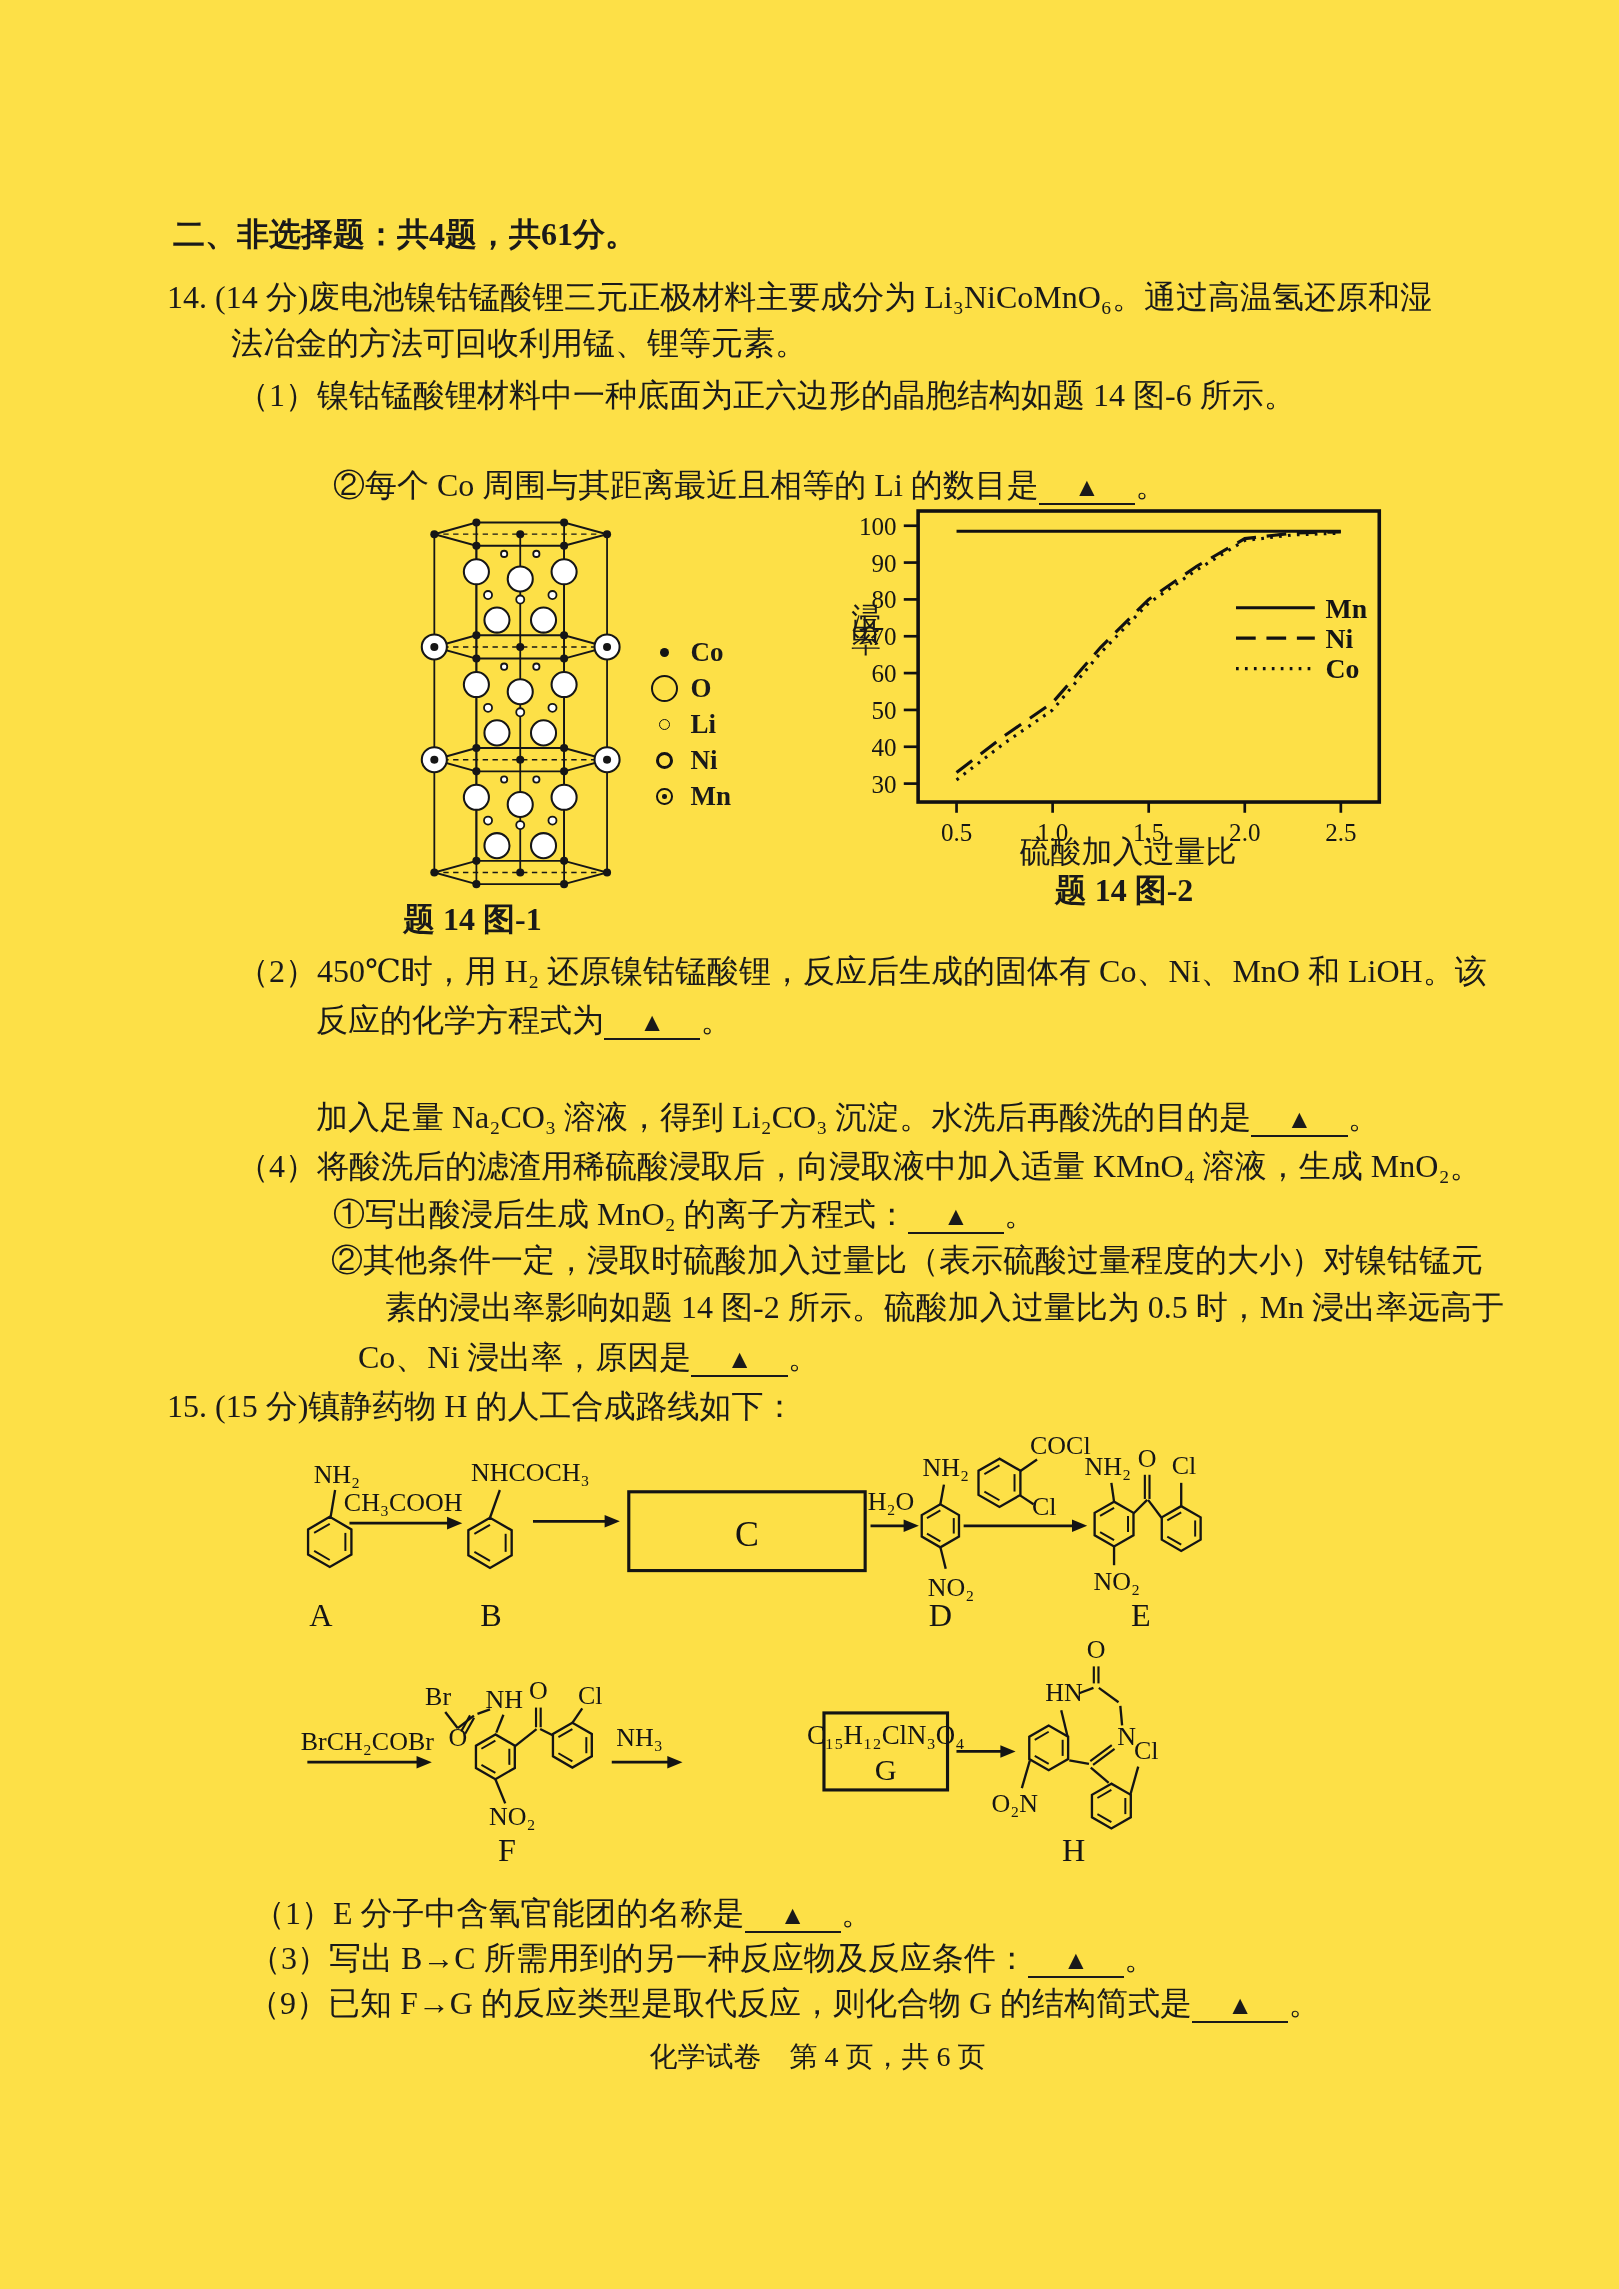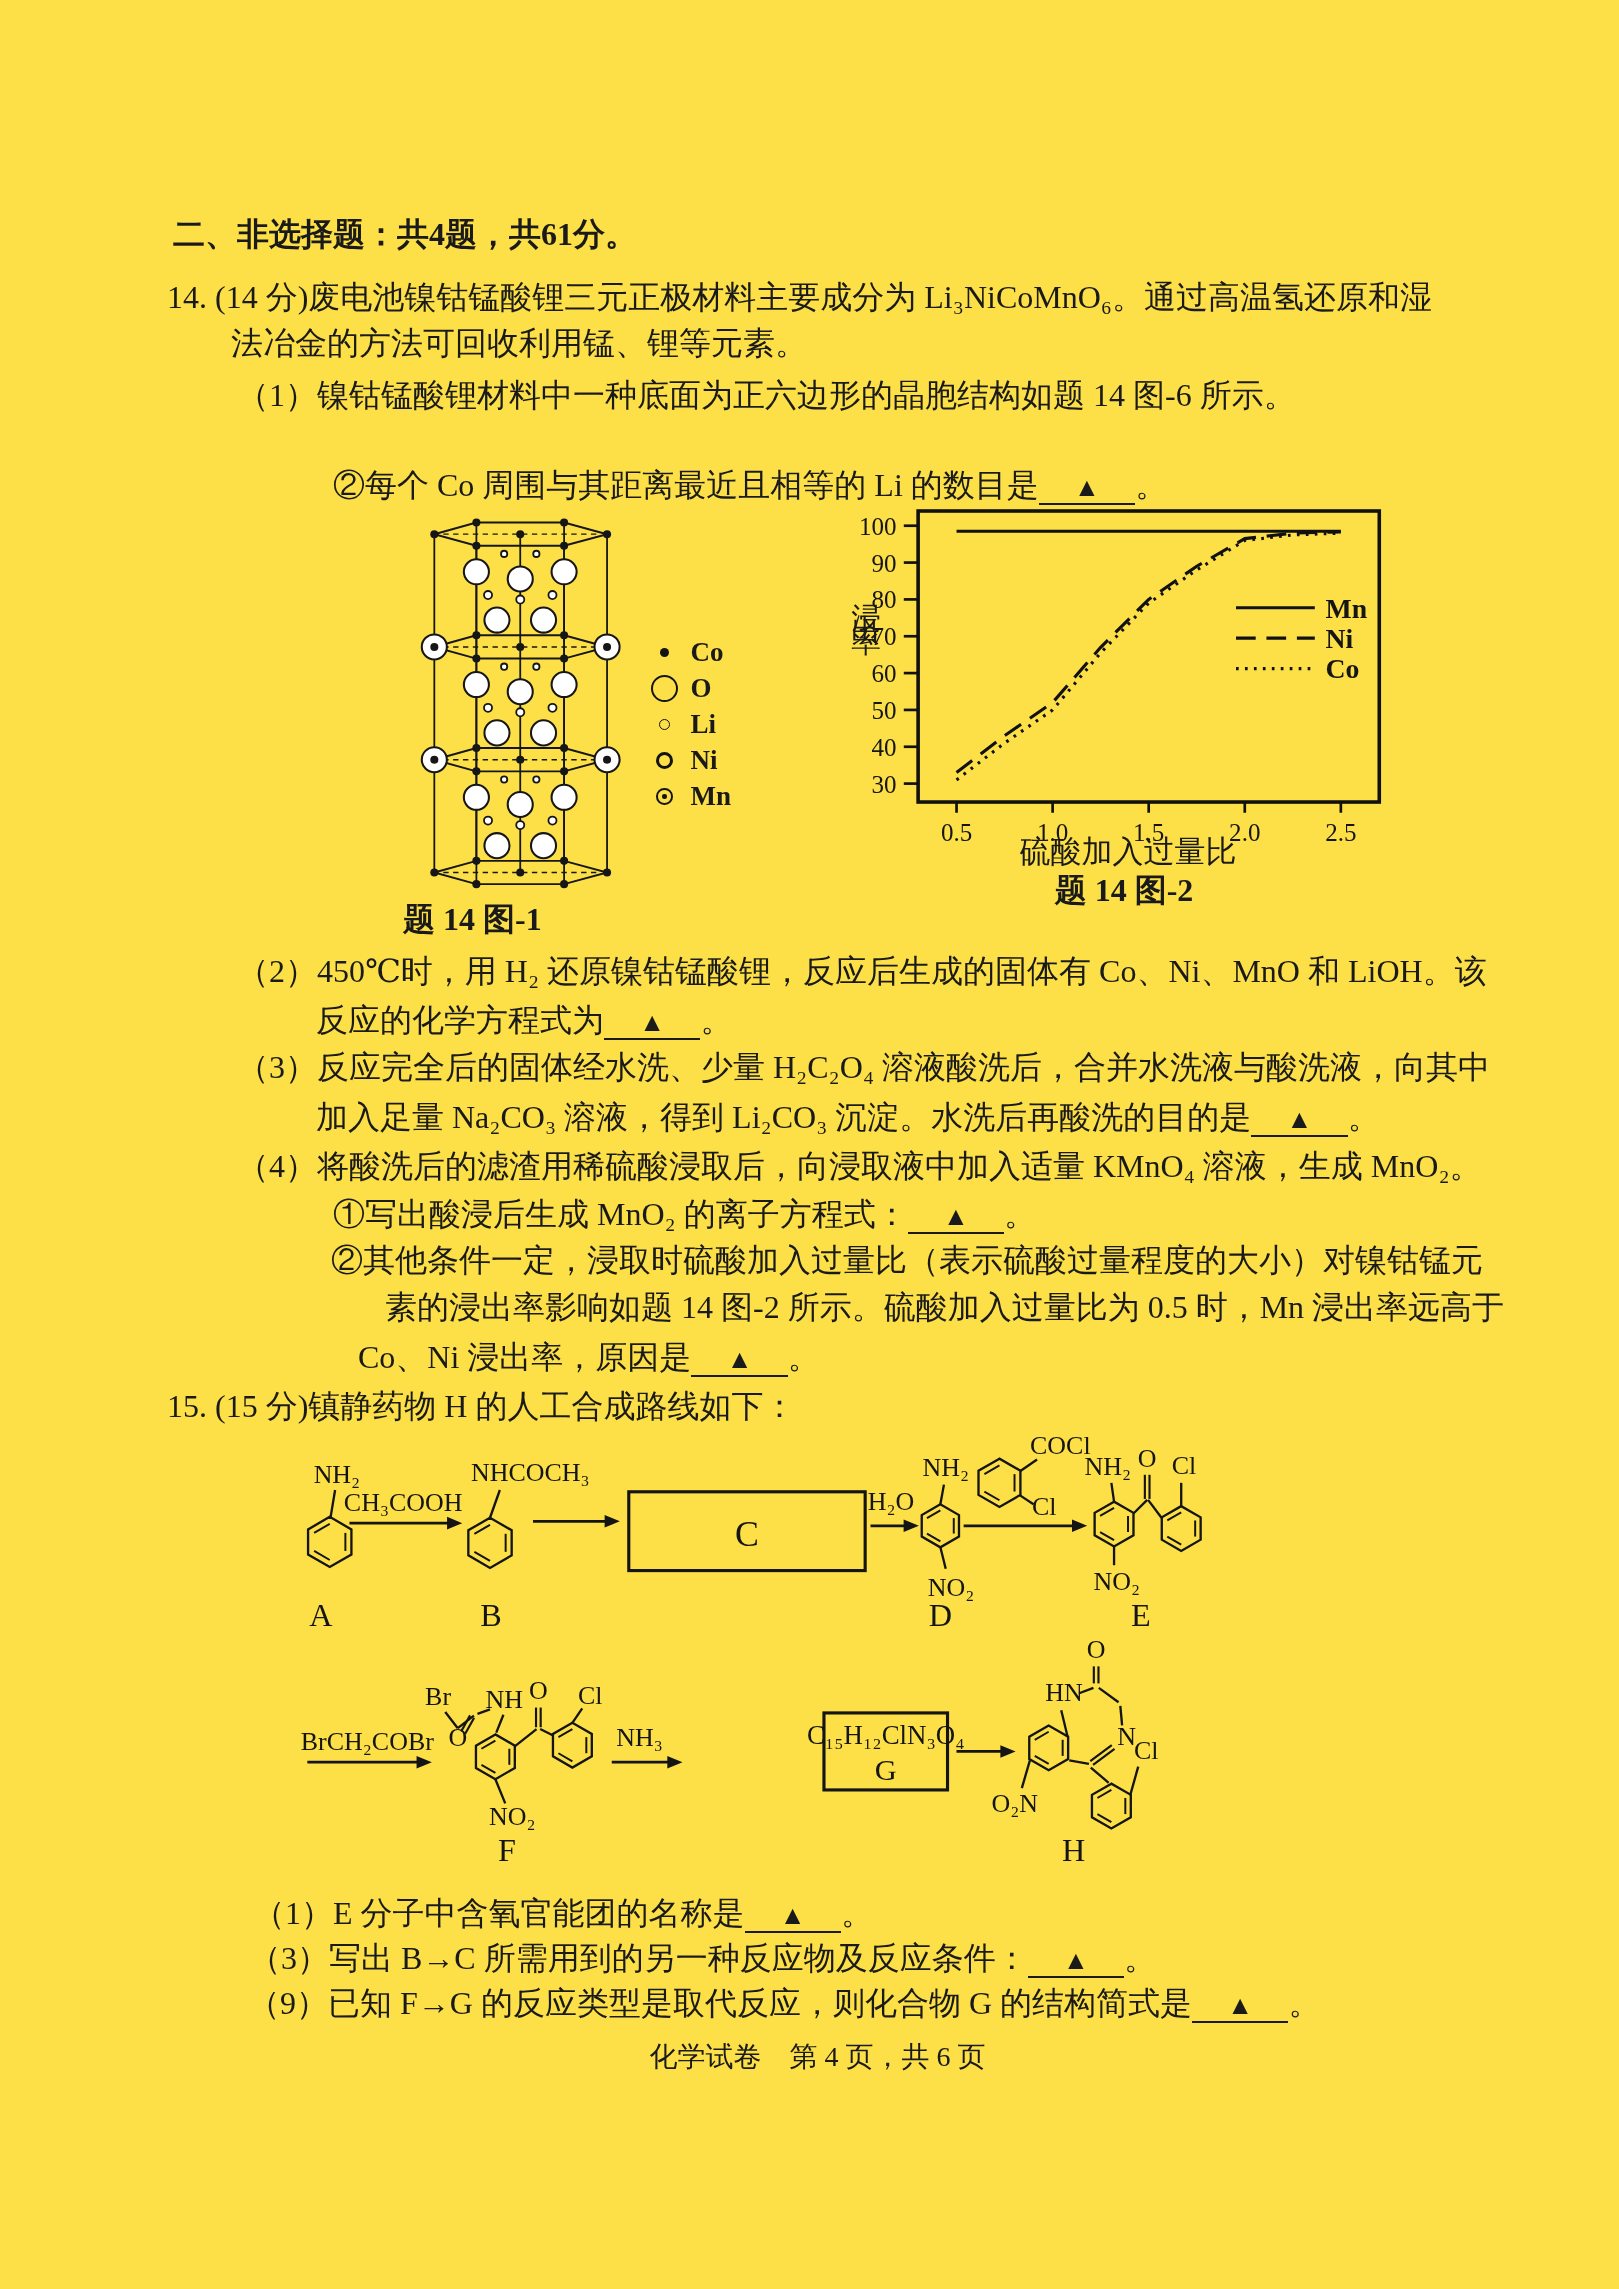--- a/index.html
+++ b/index.html
@@ -193,21 +193,20 @@
       <text x="540" y="173" font-size="31" class="ft fw">Ni</text>
       <line x1="440" y1="196" x2="528" y2="196" stroke="#111" stroke-width="3.5" stroke-dasharray="3 7"></line>
       <text x="540" y="207" font-size="31" class="ft fw">Co</text>
     </svg>
   <div class="ylab" style="left:845px;top:580px">浸出率</div>
   <div class="xlab" style="left:949px;top:831px;width:358px;text-align:center">硫酸加入过量比</div>
   <div class="cap" style="left:985px;top:869px;width:278px;text-align:center">题 14 图-2</div>
 
   <div class="line" style="left:237px;top:950px">（2）450℃时，用 H₂ 还原镍钴锰酸锂，反应后生成的固体有 Co、Ni、MnO 和 LiOH。该</div>
   <div class="line" style="left:316px;top:999px"><span>反应的化学方程式为</span><span class="blank">▲</span><span>。</span></div>
-  <div class="line" style="left:237px;top:1046px">（3）反应完全后的固体经水洗、少量 H₂C₂O₄ 溶液酸洗后，合并水洗液与酸洗液，向其中</div>
   <div class="line" style="left:316px;top:1096px"><span>加入足量 Na₂CO₃ 溶液，得到 Li₂CO₃ 沉淀。水洗后再酸洗的目的是</span><span class="blank">▲</span><span>。</span></div>
   <div class="line" style="left:237px;top:1145px">（4）将酸洗后的滤渣用稀硫酸浸取后，向浸取液中加入适量 KMnO₄ 溶液，生成 MnO₂。</div>
   <div class="line" style="left:331px;top:1239px">②其他条件一定，浸取时硫酸加入过量比（表示硫酸过量程度的大小）对镍钴锰元</div>
   <div class="line" style="left:333px;top:1193px"><span>①写出酸浸后生成 MnO₂ 的离子方程式：</span><span class="blank">▲</span><span>。</span></div>
   <div class="line" style="left:385px;top:1286px">素的浸出率影响如题 14 图-2 所示。硫酸加入过量比为 0.5 时，Mn 浸出率远高于</div>
   <div class="line" style="left:358px;top:1336px"><span>Co、Ni 浸出率，原因是</span><span class="blank">▲</span><span>。</span></div>
 
   <div class="line" style="left:167px;top:1385px">15. (15 分)镇静药物 H 的人工合成路线如下：</div>
 
   <svg id="scheme-svg" class="fig" style="left:242px;top:1411px" width="1343" height="466" viewBox="0 0 1500 520">

